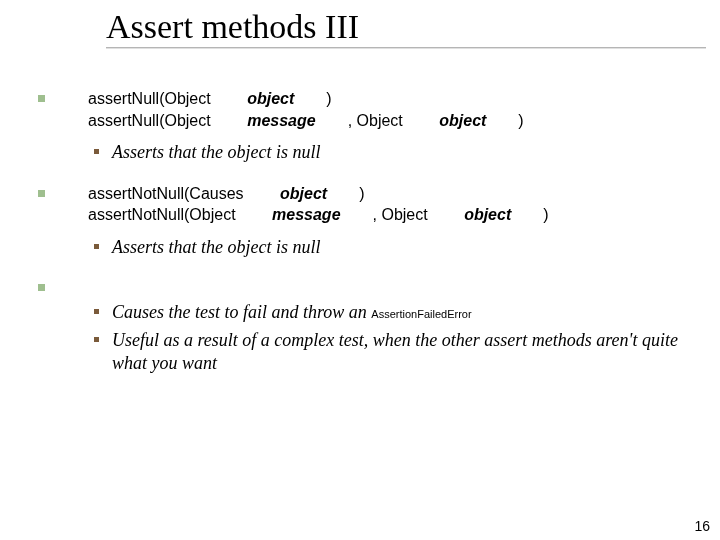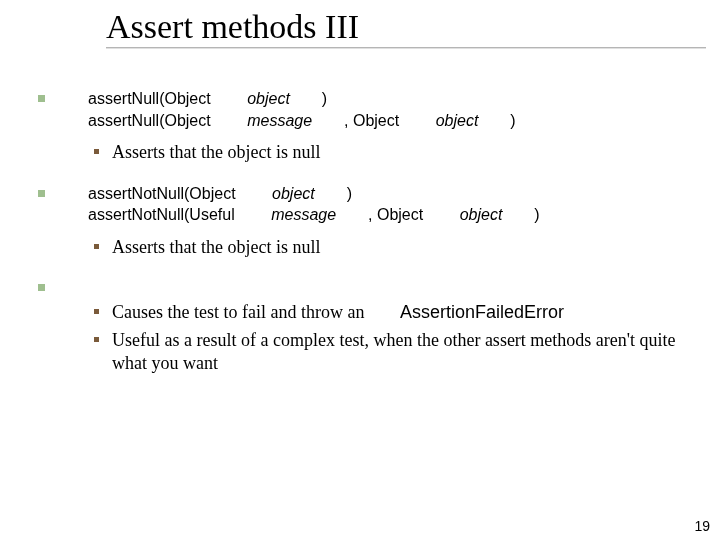--- a/index.html
+++ b/index.html
@@ -62,22 +62,22 @@
     height: 7px;
     background: #9fbf8f;
     display: inline-block;
   }
   .L1-text {
     font-family: Verdana, Geneva, sans-serif;
     font-size: 16px;
     line-height: 1.35;
   }
   .sans { font-family: Verdana, Geneva, sans-serif; margin-left: 32px; }
-  .serif { font-family: "Times New Roman", Times, serif; }
-  .ital { font-style: italic; font-weight: normal; }
+  .serif { font-family: "Times New Roman", Times, serif; font-style: italic; }
+  .ital { font-style: italic; font-weight: bold; }
   .L2-group {
     margin-left: 56px;
     margin-top: 10px;
   }
   .L2 {
     display: flex;
     margin-bottom: 4px;
   }
   .bullet-L2 {
     flex: 0 0 auto;
@@ -92,22 +92,21 @@
     background: #7a5a3a;
     display: inline-block;
   }
   .L2-text {
     font-family: "Times New Roman", Times, serif;
     font-size: 18px;
     line-height: 1.3;
   }
   .code-sans {
     font-family: Verdana, Geneva, sans-serif;
-    font-size: 18px;
-    margin-left: 31px;
+    font-size: 11px;
   }
   .page-num {
     position: absolute;
     right: 10px;
     bottom: 6px;
     font-family: Arial, sans-serif;
     font-size: 14px;
     color: #000;
   }
 </style>
@@ -133,21 +132,21 @@
           <div class="bullet-L2">
             <span class="sq-brown"></span>
           </div>
           <div class="L2-text"><span class="serif">Asserts that the object is null</span></div>
         </div>
       </div>
       <div class="L1">
         <div class="bullet-L1">
           <span class="sq-green"></span>
         </div>
-        <div class="L1-text"><span class="sans">assertNotNull(Object </span><span class="sans ital">object</span><span class="sans">)</span><br><span class="sans">assertNotNull(Useful </span><span class="sans ital">message</span><span class="sans">, Object </span><span class="sans ital">object</span><span class="sans">)</span></div>
+        <div class="L1-text"><span class="sans">assertNotNull(Causes </span><span class="sans ital">object</span><span class="sans">)</span><br><span class="sans">assertNotNull(Object </span><span class="sans ital">message</span><span class="sans">, Object </span><span class="sans ital">object</span><span class="sans">)</span></div>
       </div>
       <div class="L2-group">
         <div class="L2">
           <div class="bullet-L2">
             <span class="sq-brown"></span>
           </div>
           <div class="L2-text"><span class="serif">Asserts that the object is null</span></div>
         </div>
       </div>
       <div class="L1">
@@ -164,14 +163,14 @@
         </div>
         <div class="L2">
           <div class="bullet-L2">
             <span class="sq-brown"></span>
           </div>
           <div class="L2-text"><span class="serif">Useful as a result of a complex test, when the other assert methods aren't quite what you want</span></div>
         </div>
       </div>
     </div>
 
-  <div class="page-num">19</div>
+  <div class="page-num">16</div>
 </div>
 
 </body></html>

